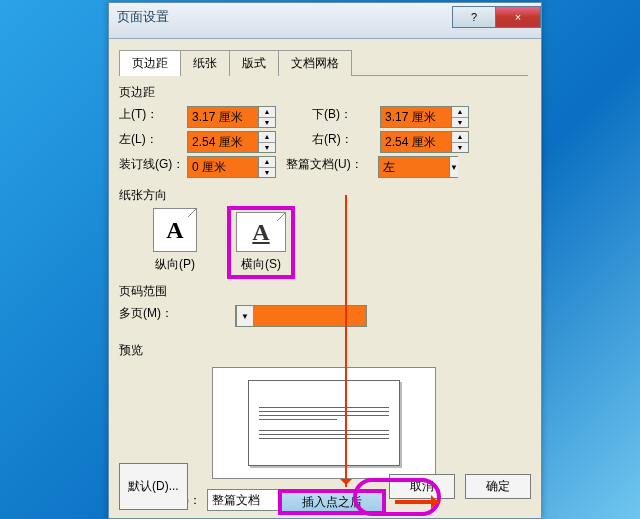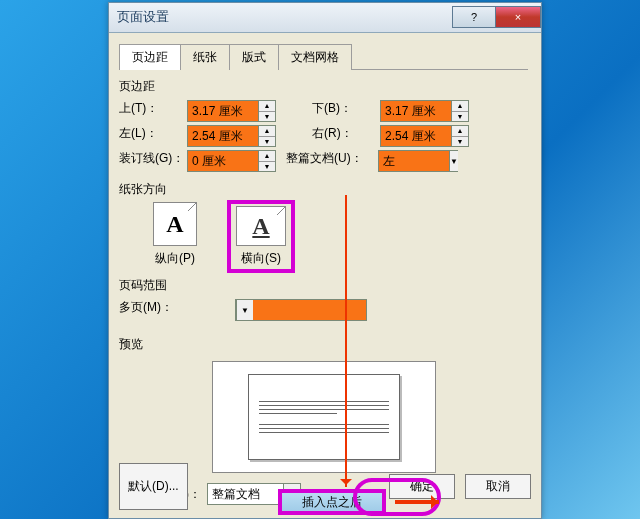--- a/index.html
+++ b/index.html
@@ -1,17 +1,17 @@
 <!DOCTYPE html>
 <html><head>
 <meta charset="utf-8">
 <style>
 html,body{margin:0;padding:0;font-family:"Microsoft YaHei","SimSun",Tahoma,sans-serif;font-size:12px;background:linear-gradient(135deg,#2ba3e8,#0a6fc2 60%,#6fc6ef);width:640px;height:519px;overflow:hidden}
 .dialog{position:absolute;left:108px;top:2px;width:432px;height:515px;background:#ece9d8;border:1px solid #6b8ea8;box-shadow:0 0 6px rgba(0,0,0,.3)}
-.titlebar{height:28px;background:linear-gradient(#eef3f8,#d6e0ea);display:flex;align-items:center;padding:0 0 1px 8px;border-bottom:1px solid #8fa8ba}
+.titlebar{height:28px;background:linear-gradient(#eef3f8,#d6e0ea);display:flex;align-items:center;padding:0 0 7px 8px;border-bottom:1px solid #8fa8ba}
 .titlebar .title{flex:1;color:#1b3b5d;font-size:13px}
 .tbbtn{width:42px;height:20px;display:flex;align-items:center;justify-content:center;border:1px solid #5d7a93;margin-left:-1px;background:linear-gradient(#e7eef5,#c7d6e2);font-size:11px}
 .tbbtn.close{background:linear-gradient(#e68,#c0392b,#b33);color:#fff;width:44px}
 .body{padding:10px 13px 6px 10px}
 .tabs{display:flex;border-bottom:1px solid #9c9c9c;margin-bottom:6px}
 .tab{padding:4px 12px;border:1px solid #9c9c9c;border-bottom:none;margin-right:-1px;background:#ece9d8;position:relative;top:1px}
 .tab.active{background:#fff}
 fieldset{border:none;margin:0 0 4px 0;padding:0}
 legend{padding:2px 0;font-size:12px}
 .row{display:flex;margin:3px 0 3px 0}
@@ -171,21 +171,21 @@
           <div class="arrow">▼</div>
         </div>
     </div>
   </div>
 
   <div class="footer">
     <button class="btn small">
         <span>默认(D)...</span>
       </button>
     <div class="spacer"></div>
+    <button class="btn">取消</button>
     <button class="btn">确定</button>
-    <button class="btn">取消</button>
   </div>
 
   <div class="insert-highlight">插入点之后</div>
   <div class="ok-highlight"></div>
   <div class="arrow-red"></div>
   <div class="arrow-red2"></div>
 </div>
 
 </body></html>

